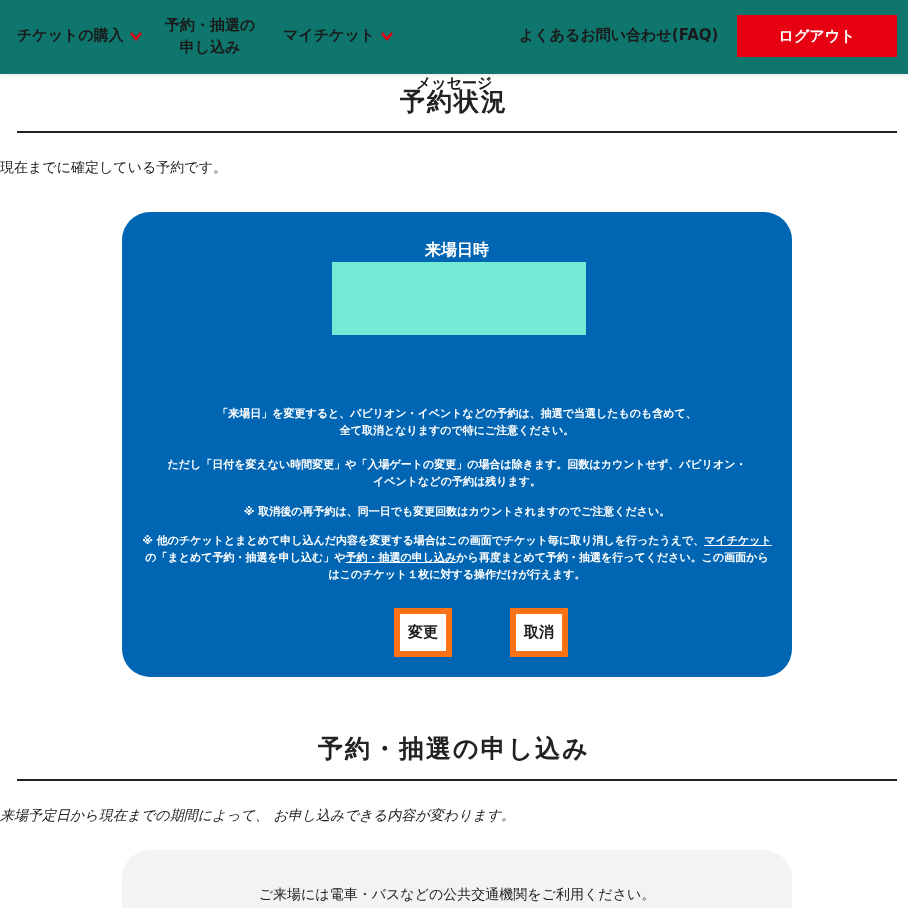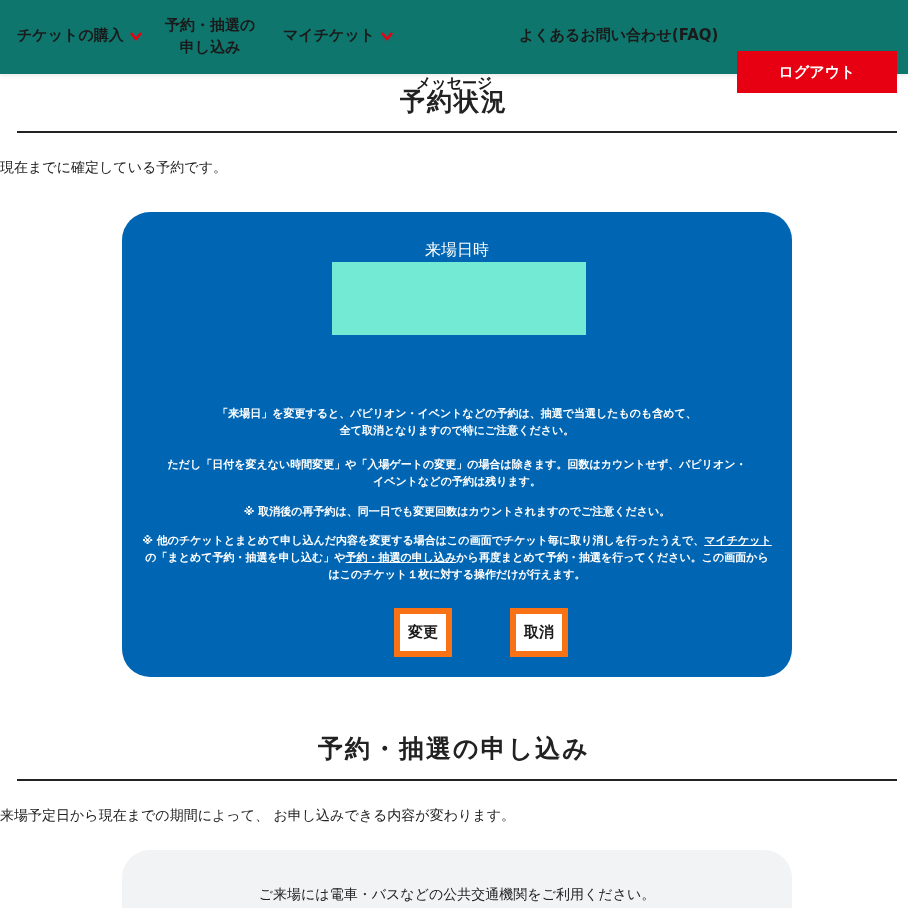--- a/index.html
+++ b/index.html
@@ -13,38 +13,38 @@
     }
     .nav-item {
       position: absolute; font-weight: bold; font-size: 15px; color: #1a1a1a;
       display: flex; align-items: center; white-space: nowrap; cursor: pointer;
     }
     .nav-item .chev { margin-left: 5px; width: 14px; height: 14px; display: inline-block; }
     .nav-two { flex-direction: column; line-height: 22px; text-align: center; }
     .logout {
       position: absolute; left: 737px; top: 15px; width: 160px; height: 42px;
       background: #e60012; color: #fff; font-weight: bold; font-size: 15px;
-      display: flex; align-items: center; justify-content: center; cursor: pointer; margin-top: 36px;
+      display: flex; align-items: center; justify-content: center; cursor: pointer;
     }
 
     .section-title {
       position: absolute; left: 0; width: 908px; text-align: center;
       font-size: 25px; font-weight: bold; letter-spacing: 2px; color: #222;
     }
     .rule { position: absolute; left: 17px; width: 880px; height: 2px; background: #222; }
     .lead {
       position: absolute; left: 0; width: 908px; text-align: left;
       font-size: 14px; color: #222;
     }
 
     .card {
       position: absolute; left: 122px; top: 212px; width: 670px; height: 465px;
       background: #0066b3; border-radius: 28px; color: #fff; text-align: center;
     }
-    .card-title { position: absolute; top: 28px; left: 0; width: 100%; font-size: 16px; font-weight: normal; }
+    .card-title { position: absolute; top: 28px; left: 0; width: 100%; font-size: 16px; font-weight: bold; }
     .date-box { position: absolute; left: 210px; top: 50px; width: 254px; height: 73px; background: #72ead4; }
     .notice {
       position: absolute; left: 0; width: 100%; font-size: 11px; font-weight: bold;
       line-height: 17px; padding: 0 22px;
     }
     .notice a { color: #fff; text-decoration: underline; }
     .btn {
       position: absolute; top: 396px; width: 58px; height: 49px; background: #fff;
       border: 6px solid #f97316; color: #1a1a1a; font-weight: bold; font-size: 15px;
       display: flex; align-items: center; justify-content: center; cursor: pointer;
@@ -105,17 +105,17 @@
   <div class="notice" style="top:320px; padding:0 18px;">
     <span>※ 他のチケットとまとめて申し込んだ内容を変更する場合はこの画面でチケット毎に取り消しを行ったうえで、</span><a href="#">マイチケット</a><span>の「まとめて予約・抽選を申し込む」や</span><a href="#">予約・抽選の申し込み</a><span>から再度まとめて予約・抽選を行ってください。この画面からはこのチケット１枚に対する操作だけが行えます。</span>
   </div>
 
   <div class="btn" style="left:272px;">変更</div>
   <div class="btn" style="left:340px;margin-left:48px;">取消</div>
 </div>
 
 <div class="section-title" style="top:732px;">予約・抽選の申し込み</div>
 <div class="rule" style="top:779px;"></div>
-<div class="lead" style="top:807px;">来場予定日から現在までの期間によって、 お申し込みできる内容が変わります。</div>
+<div class="lead" style="top:807px;font-style:italic;">来場予定日から現在までの期間によって、 お申し込みできる内容が変わります。</div>
 
 <div class="gray-card">
   <div class="gray-text">ご来場には電車・バスなどの公共交通機関をご利用ください。</div>
 </div>
 
 </body></html>

